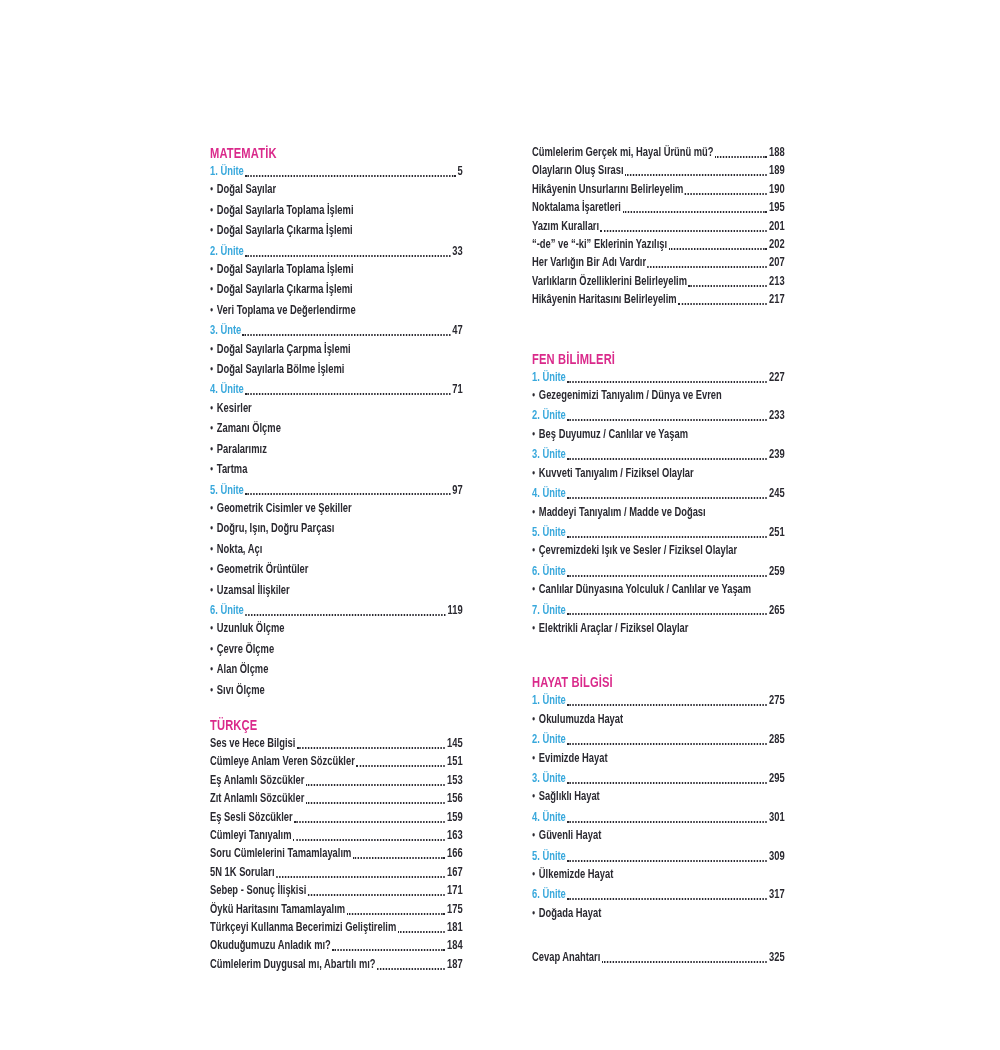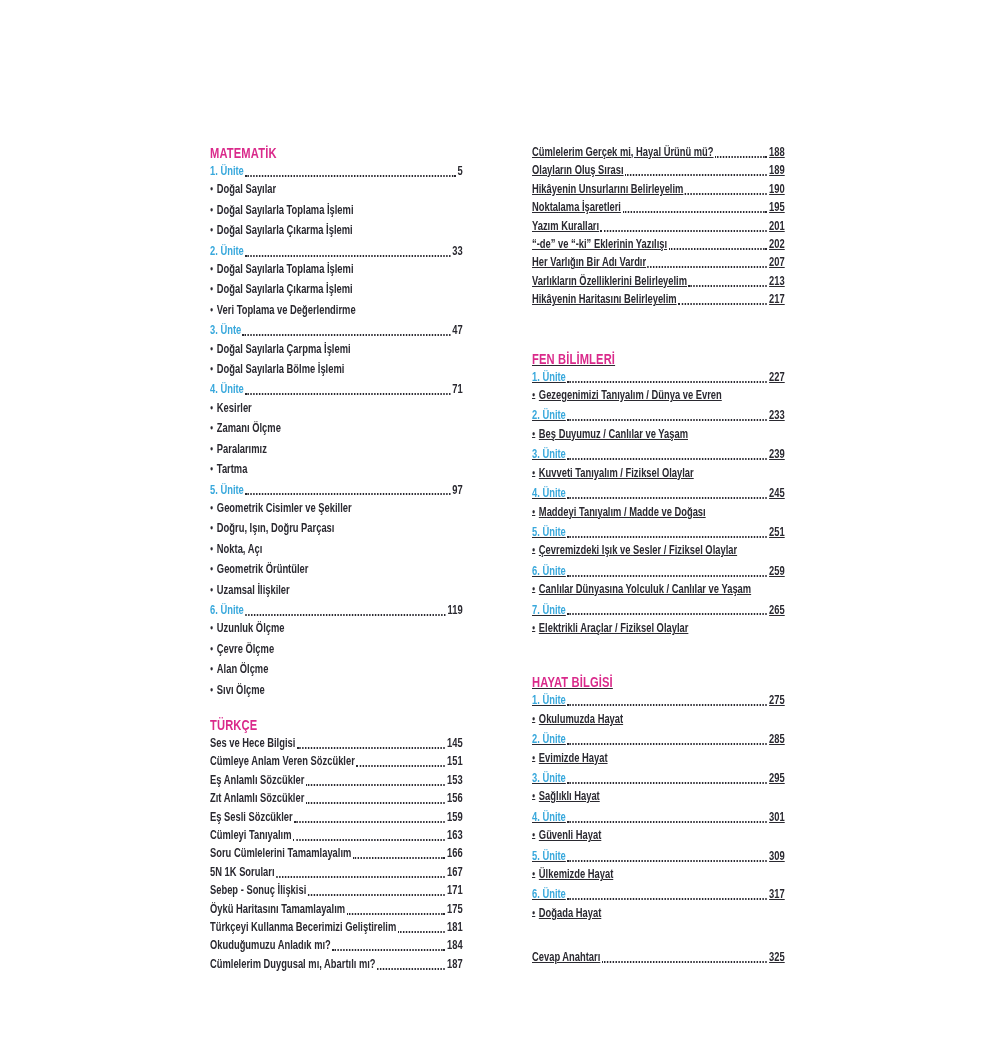--- a/index.html
+++ b/index.html
@@ -20,21 +20,21 @@
     width: 820px;
     height: 1050px;
     background: #ffffff;
     margin-top: 19px;
   }
   .col {
     position: absolute;
     top: 124px;
   }
   #col-left  { left: 210px; }
-  #col-right { left: 532px; text-decoration: underline; }
+  #col-right { left: 532px; }
   
   .col-inner {
     width: 351px;
     transform: scaleX(0.72);
     transform-origin: 0 0;
   }
   .section { margin: 0; }
   #col-left  .section:nth-child(2) { margin-top: 14px; }
   #col-right .section:nth-child(2) { margin-top: 40px; }
   #col-right .section:nth-child(3) { margin-top: 33px; }

